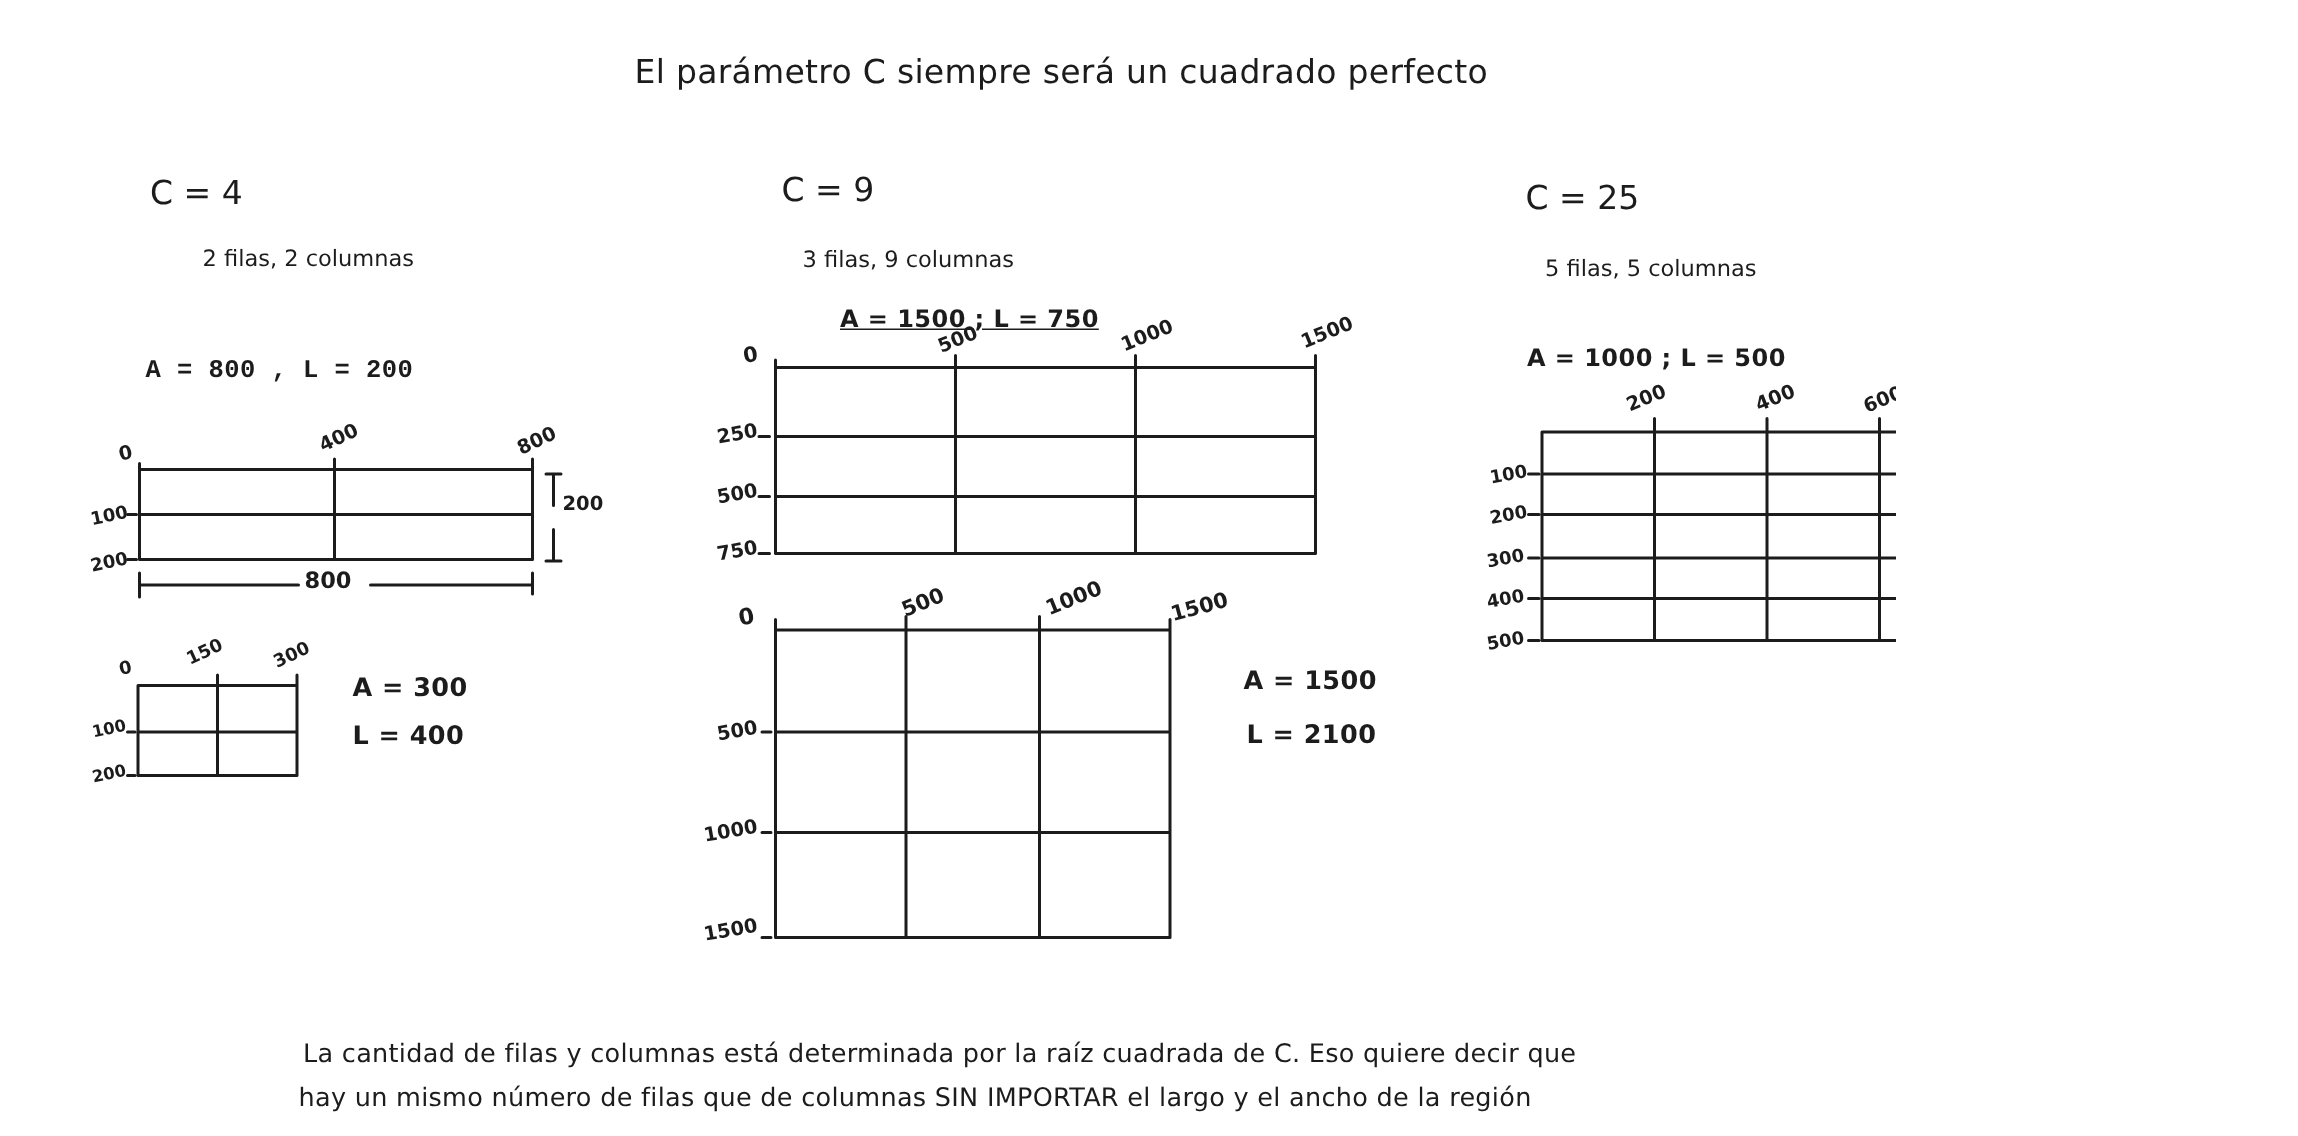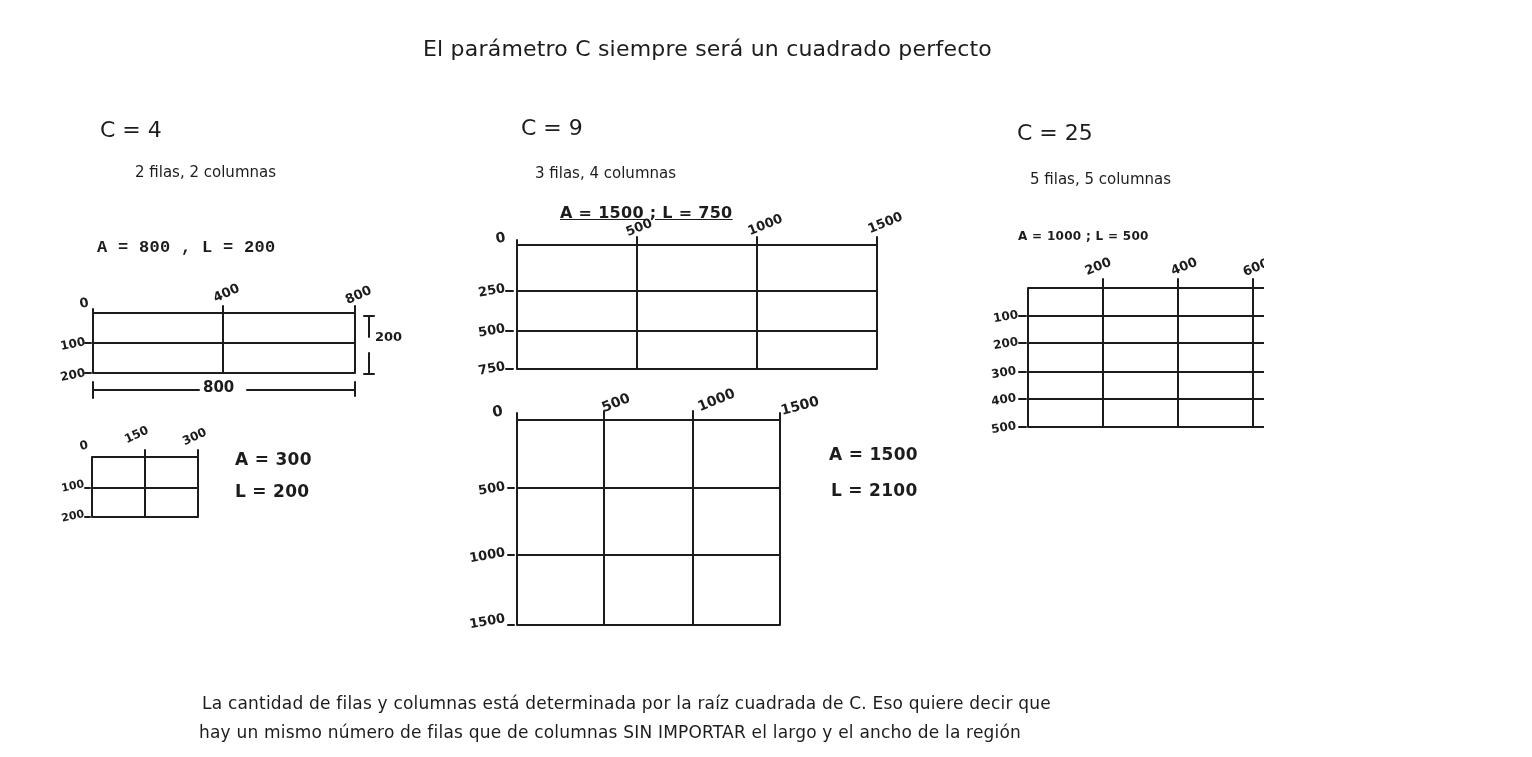--- a/index.html
+++ b/index.html
@@ -53,28 +53,28 @@
     <div class="grid" style="left:92px;top:457px;width:106px;height:60px;">
       <svg width="106" height="60">
         <path d="M0 0 H106 M0 31 H106 M0 60 H106 M0 0 V60 M53 0 V60 M106 0 V60 M53 -7 V0 M106 -7 V0 M-7 31 H-2 M-7 60 H-2"></path>
       </svg>
       <span class="tl" style="left:-11px;top:-18px;font-size:12px;transform:rotate(-12deg);">0</span>
       <span class="tl" style="left:36px;top:-25px;font-size:12px;transform:rotate(-25deg);">150</span>
       <span class="tl" style="left:94px;top:-23px;font-size:12px;transform:rotate(-25deg);">300</span>
       <span class="yl" style="left:-34px;top:20px;width:26px;font-size:11px;transform:rotate(-12deg);">100</span>
       <span class="yl" style="left:-34px;top:50px;width:26px;font-size:11px;transform:rotate(-12deg);">200</span>
       <span class="abs side" style="left:143px;top:-8px;">A = 300</span>
-      <span class="abs side" style="left:143px;top:24px;">L = 200</span>
+      <span class="abs side" style="left:143px;top:24px;">L = 400</span>
     </div>
   </div>
 
   
   <div class="group">
     <div class="abs clabel" style="left:521px;top:115px;">C = 9</div>
-    <div class="abs sub" style="left:535px;top:164px;">3 filas, 4 columnas</div>
+    <div class="abs sub" style="left:535px;top:164px;">3 filas, 9 columnas</div>
     <div class="abs params" style="left:560px;top:203px;font-size:16px;text-decoration:underline;">A = 1500 ;  L = 750</div>
 
     
     <div class="grid" style="left:517px;top:245px;width:360px;height:124px;">
       <svg width="360" height="124">
         <path d="M0 0 H360 M0 46 H360 M0 86 H360 M0 124 H360 M0 0 V124 M120 0 V124 M240 0 V124 M360 0 V124 M0 -5 V0 M120 -8 V0 M240 -8 V0 M360 -8 V0 M-11 46 H-4 M-11 86 H-4 M-11 124 H-4"></path>
       </svg>
       <span class="tl" style="left:-20px;top:-15px;font-size:14px;transform:rotate(-10deg);">0</span>
       <span class="tl" style="left:112px;top:-21px;font-size:13px;transform:rotate(-22deg);">500</span>
       <span class="tl" style="left:234px;top:-22px;font-size:13px;transform:rotate(-22deg);">1000</span>
@@ -98,21 +98,21 @@
       <span class="yl" style="left:-50px;top:190px;width:38px;font-size:13px;transform:rotate(-10deg);">1500</span>
       <span class="abs side" style="left:312px;top:24px;">A = 1500</span>
       <span class="abs side" style="left:314px;top:60px;">L = 2100</span>
     </div>
   </div>
 
   
   <div class="group">
     <div class="abs clabel" style="left:1017px;top:120px;">C = 25</div>
     <div class="abs sub" style="left:1030px;top:170px;">5 filas, 5 columnas</div>
-    <div class="abs params" style="left:1018px;top:229px;font-size:12px;">A = 1000  ;  L = 500</div>
+    <div class="abs params" style="left:1018px;top:229px;font-size:16px;">A = 1000  ;  L = 500</div>
 
     
     <div class="grid" style="left:1028px;top:288px;width:374px;height:139px;">
       <svg width="374" height="139">
         <path d="M0 0 H374 M0 28 H374 M0 55 H374 M0 84 H374 M0 111 H374 M0 139 H374 M0 0 V139 M75 0 V139 M150 0 V139 M225 0 V139 M300 0 V139 M374 0 V139 M75 -9 V0 M150 -9 V0 M225 -9 V0 M300 -9 V0 M374 -7 V0 M-9 28 H-2 M-9 55 H-2 M-9 84 H-2 M-9 111 H-2 M-9 139 H-2"></path>
       </svg>
       <span class="tl" style="left:60px;top:-25px;font-size:13px;transform:rotate(-22deg);">200</span>
       <span class="tl" style="left:146px;top:-25px;font-size:13px;transform:rotate(-22deg);">400</span>
       <span class="tl" style="left:218px;top:-24px;font-size:13px;transform:rotate(-22deg);">600</span>
       <span class="tl" style="left:290px;top:-25px;font-size:13px;transform:rotate(-22deg);">800</span>

